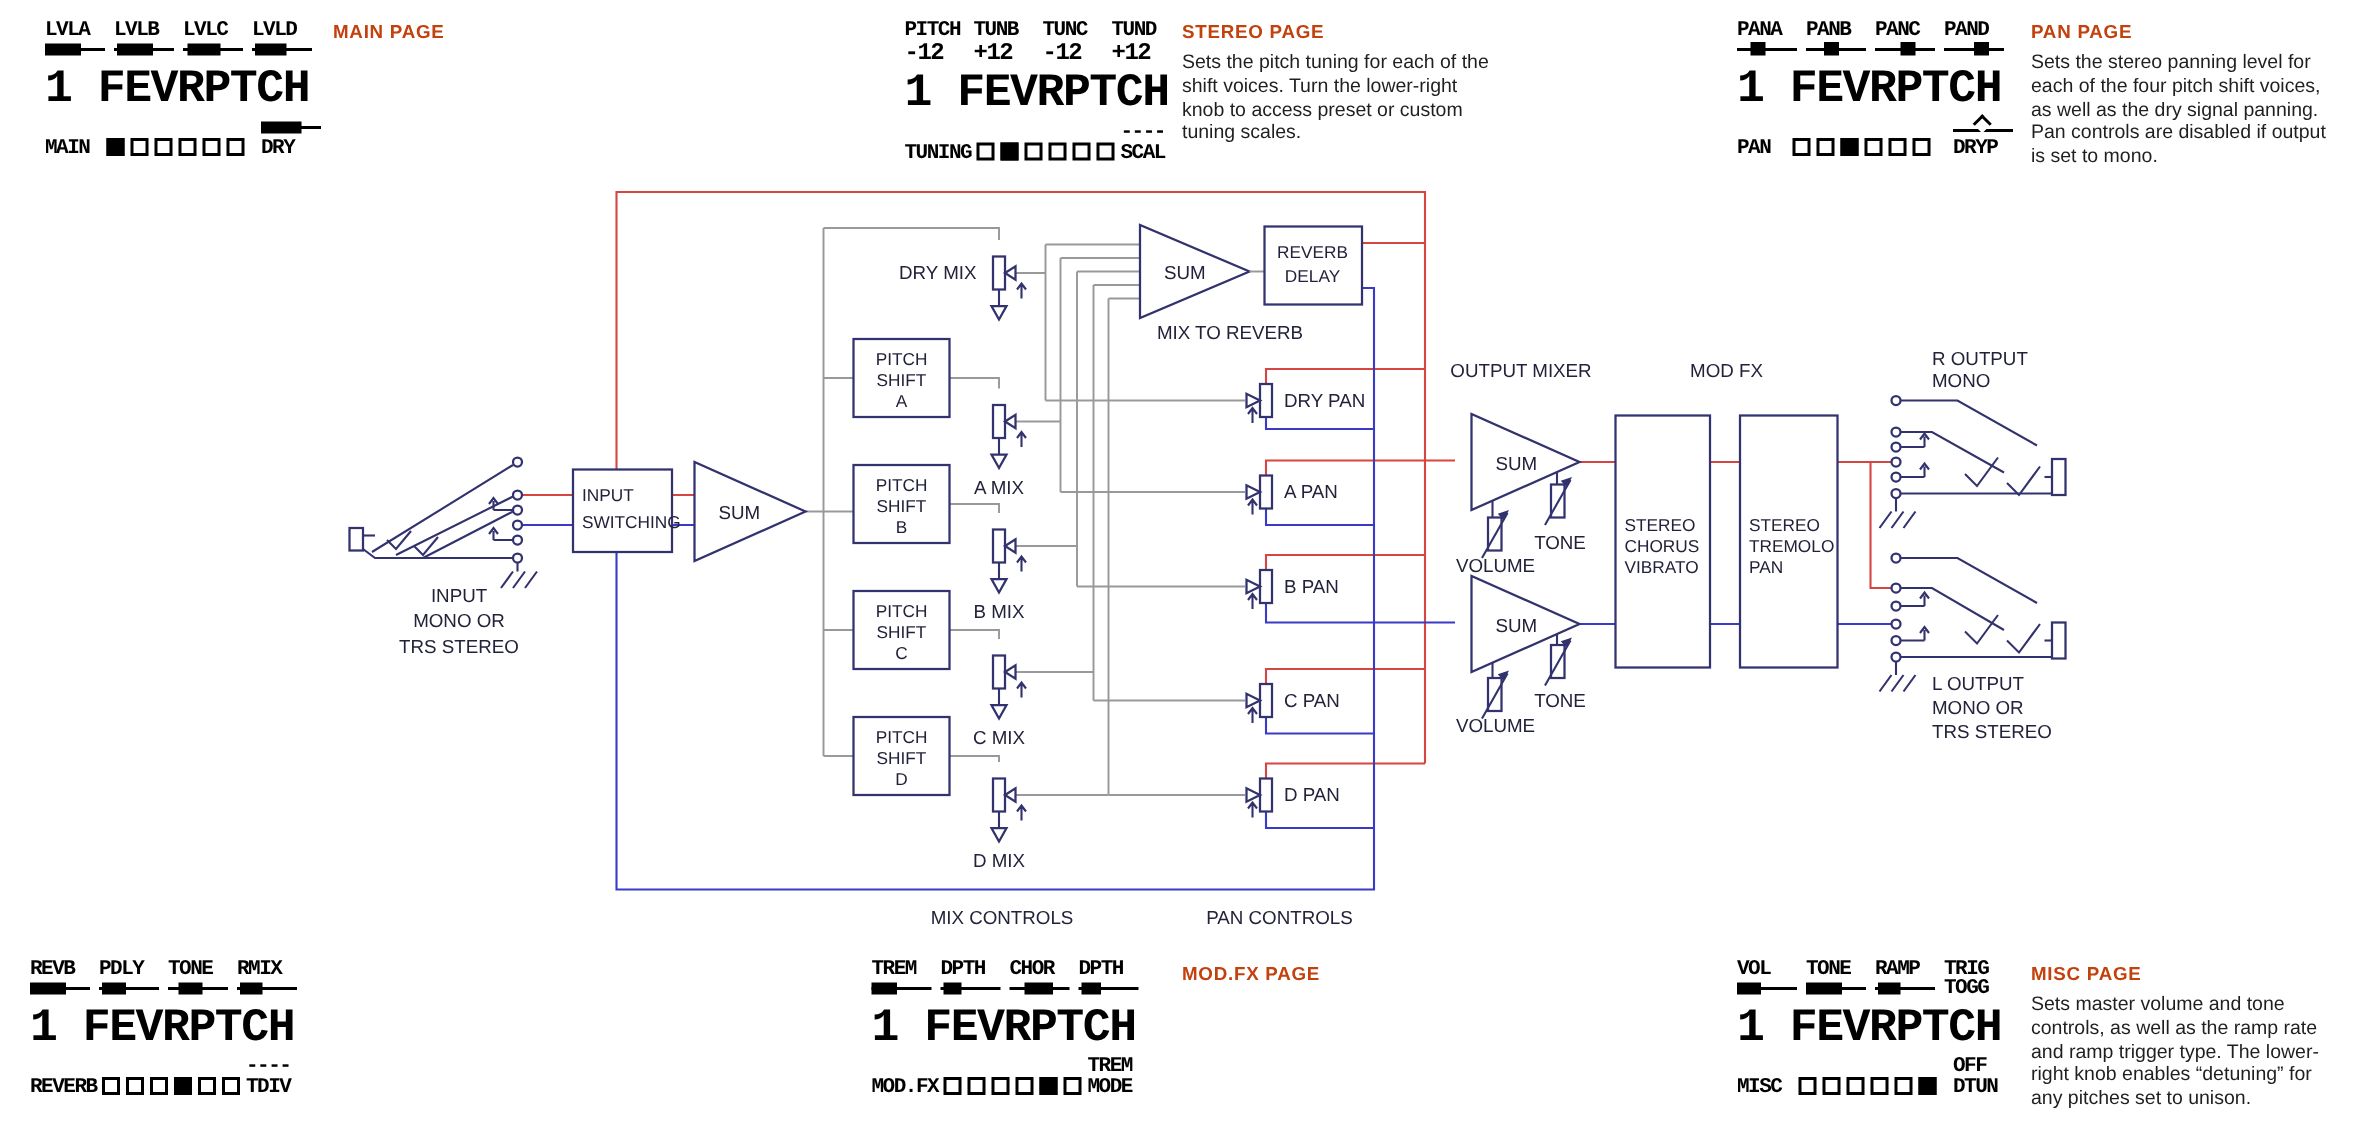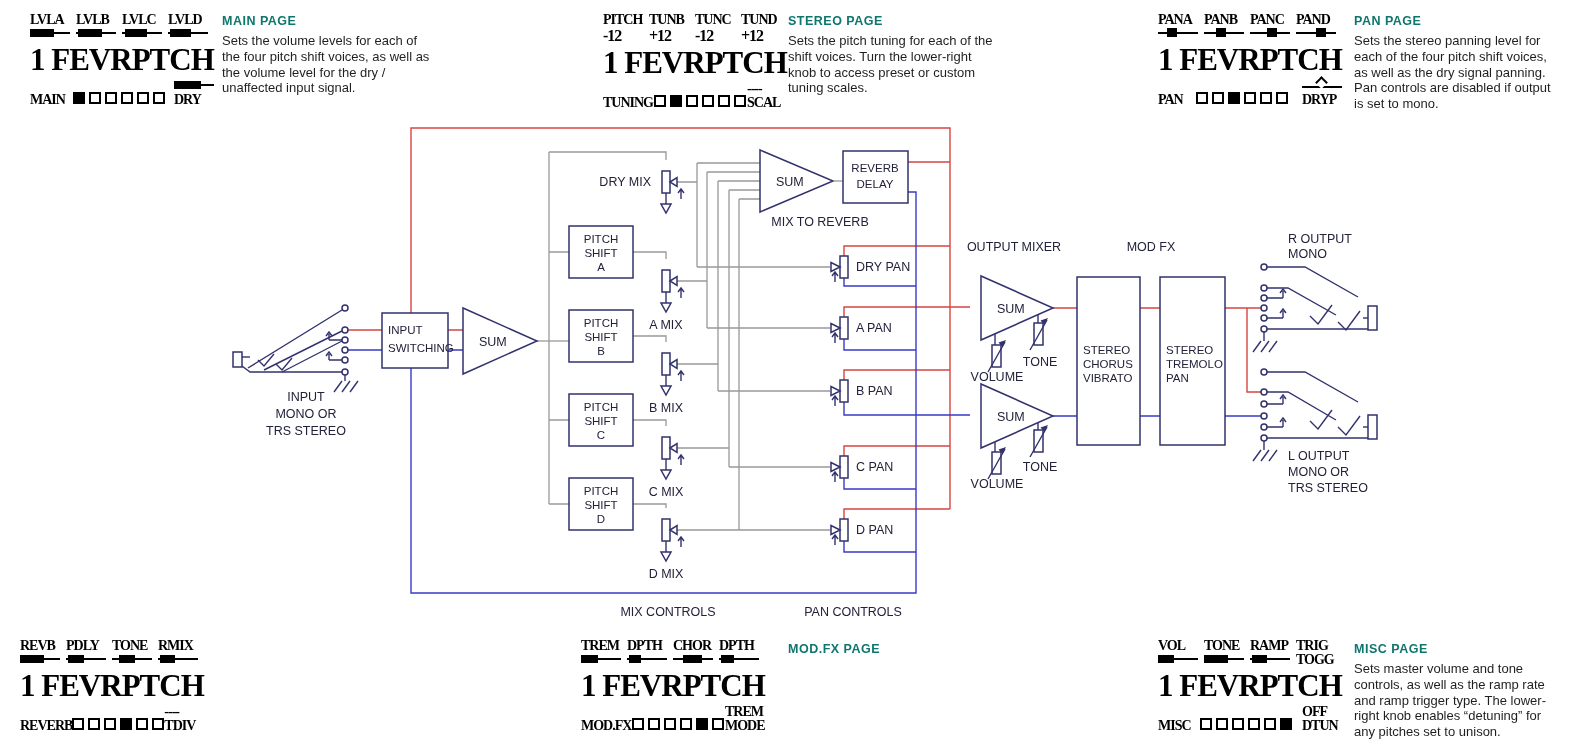--- a/index.html
+++ b/index.html
@@ -1,21 +1,21 @@
 <!DOCTYPE html>
 <html><head>
 <meta charset="utf-8">
 <style>
   html,body{margin:0;padding:0;background:#fff;}
   #stage{position:relative;width:1584px;height:755px;background:#fff;overflow:hidden;
          font-family:"Liberation Sans",sans-serif;}
   #diagram{position:absolute;left:0;top:0;}
 
   
-  .lcd{position:absolute;width:186px;font-family:Liberation Serif, serif;
+  .lcd{position:absolute;width:186px;font-family:Liberation Mono, monospace;
        font-weight:bold;color:#000;}
   .krow,.irow,.vrow{display:flex;}
   .kcell{flex:0 0 46px;width:46px;position:relative;}
   .klabel{font-size:14px;letter-spacing:-1px;line-height:15px;white-space:pre;}
   .vrow .kcell{font-size:16px;letter-spacing:-1px;line-height:15px;}
   .irow{height:12px;}
   .ind{height:11px;}
   .trk{position:absolute;left:0;width:40px;top:4px;height:2px;background:#000;}
   .bar{position:absolute;top:1px;height:8px;background:#000;}
   .pknob{position:absolute;top:0;width:10px;height:9px;background:#000;}
@@ -25,21 +25,21 @@
   .brow{display:flex;justify-content:space-between;align-items:flex-end;margin-top:4px;}
   .squares{display:flex;gap:4px;margin-bottom:3px;}
   .sq{width:8px;height:8px;border:2px solid #000;}
   .sq.fill{background:#000;}
   .rstack{display:flex;flex-direction:column;align-items:flex-start;min-width:42px;}
   .rind{position:relative;height:11px;width:42px;margin-bottom:1px;}
   .lcdtxt{font-size:14px;letter-spacing:-1px;line-height:11px;white-space:pre;}
 
   
   .desc{position:absolute;width:214px;color:#1f1f1f;}
-  .desc h3{margin:0 0 5px 0;font-size:12.5px;letter-spacing:.5px;color:#0f766e;font-weight:bold;}
+  .desc h3{margin:0 0 5px 0;font-size:12.5px;letter-spacing:.5px;color:#c2410c;font-weight:bold;}
   .desc p{margin:0;font-size:13px;line-height:15.8px;}
 
   
   .nv{stroke:#32326e;fill:none;stroke-width:1.4;}
   .nvbox{stroke:#32326e;fill:#fff;stroke-width:1.5;}
   .rd{stroke:#d64541;fill:none;stroke-width:1.4;}
   .bl{stroke:#3a3ac8;fill:none;stroke-width:1.4;}
   .gy{stroke:#999;fill:none;stroke-width:1.3;}
   .dtxt{font-family:"Liberation Sans",sans-serif;font-size:12.5px;fill:#22223a;}
   .btxt{font-family:"Liberation Sans",sans-serif;font-size:11.5px;fill:#22223a;}
@@ -316,21 +316,20 @@
       <span class="rind">
             <span class="trk"></span>
             <span class="bar" style="left:0px;width:26.599999999999998px"></span>
           </span>
       <span class="klabel">DRY</span>
     </span>
   </div>
 </section>
 <div class="desc" style="left:222px;top:14px">
   <h3>MAIN PAGE</h3>
-  <p>Sets the volume levels for each of the four pitch shift voices, as well as the volume level for the dry / unaffected input signal.</p>
 </div>
 
 <section class="lcd" style="left:603px;top:10px">
   <div class="krow">
     <div class="kcell"><span class="klabel">PITCH</span></div>
     <div class="kcell"><span class="klabel">TUNB</span></div>
     <div class="kcell"><span class="klabel">TUNC</span></div>
     <div class="kcell"><span class="klabel">TUND</span></div>
   </div>
   <div class="vrow">

